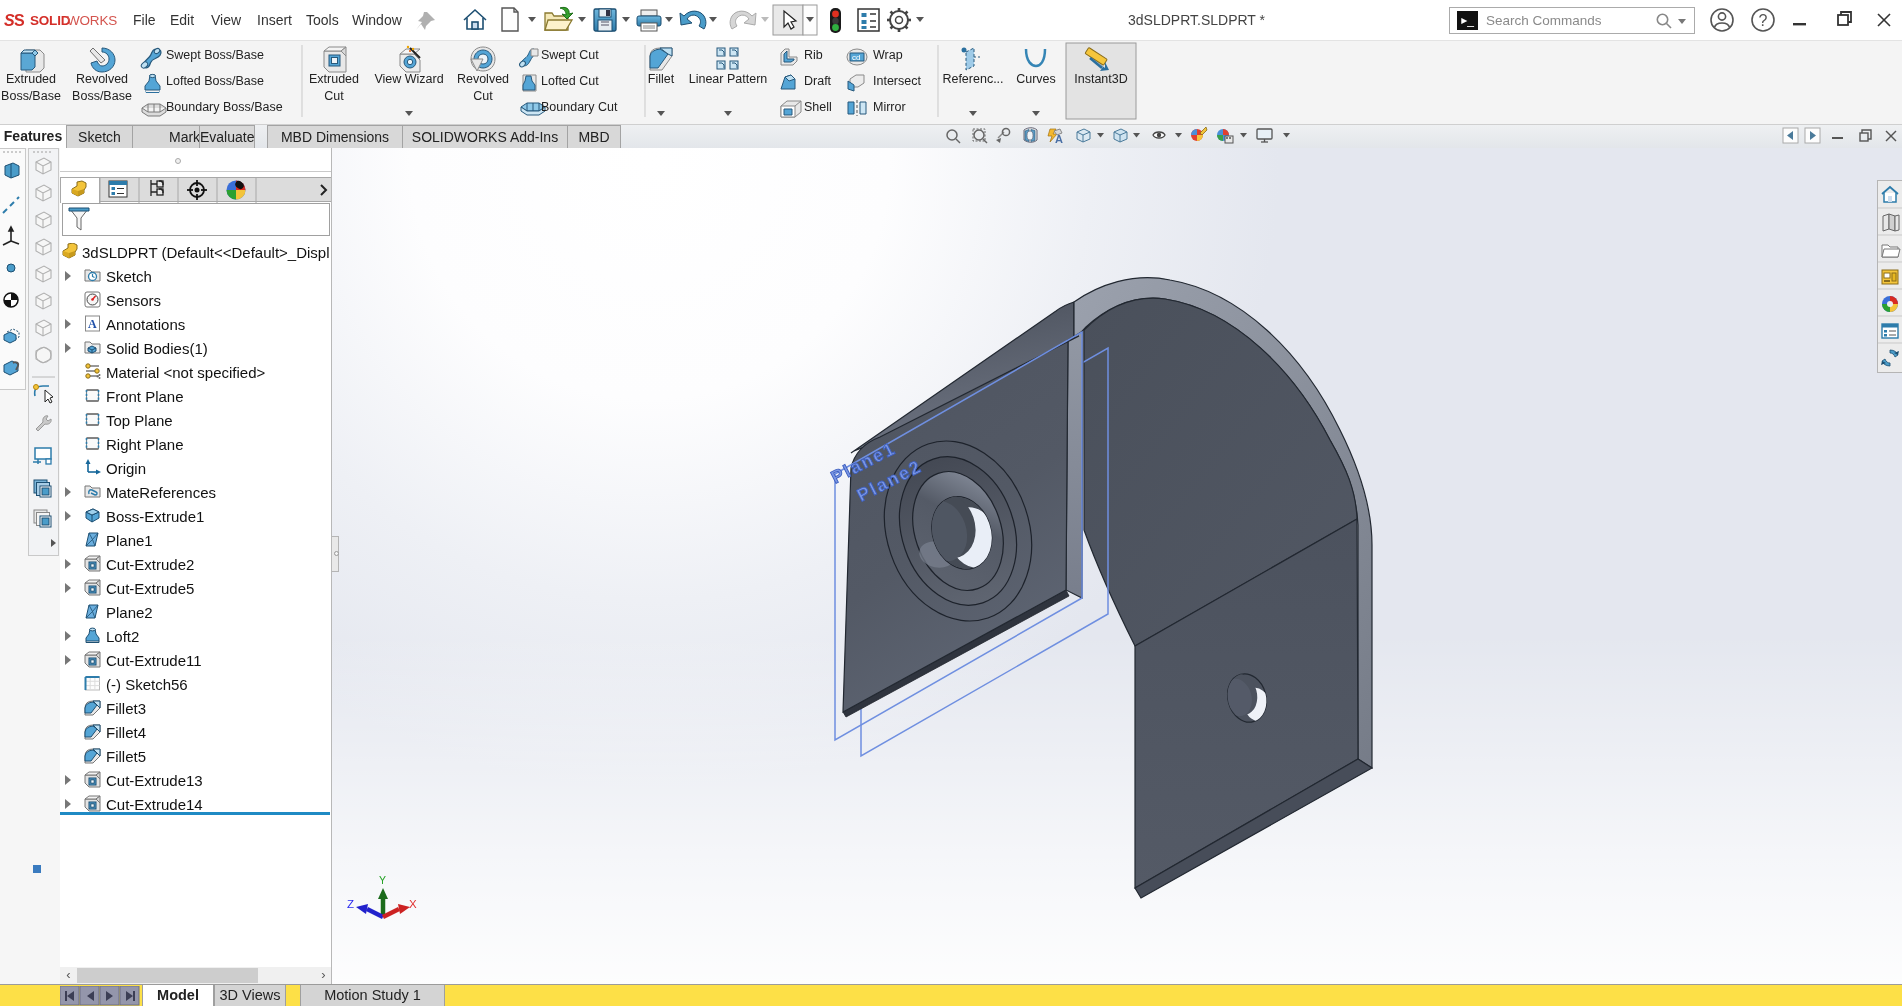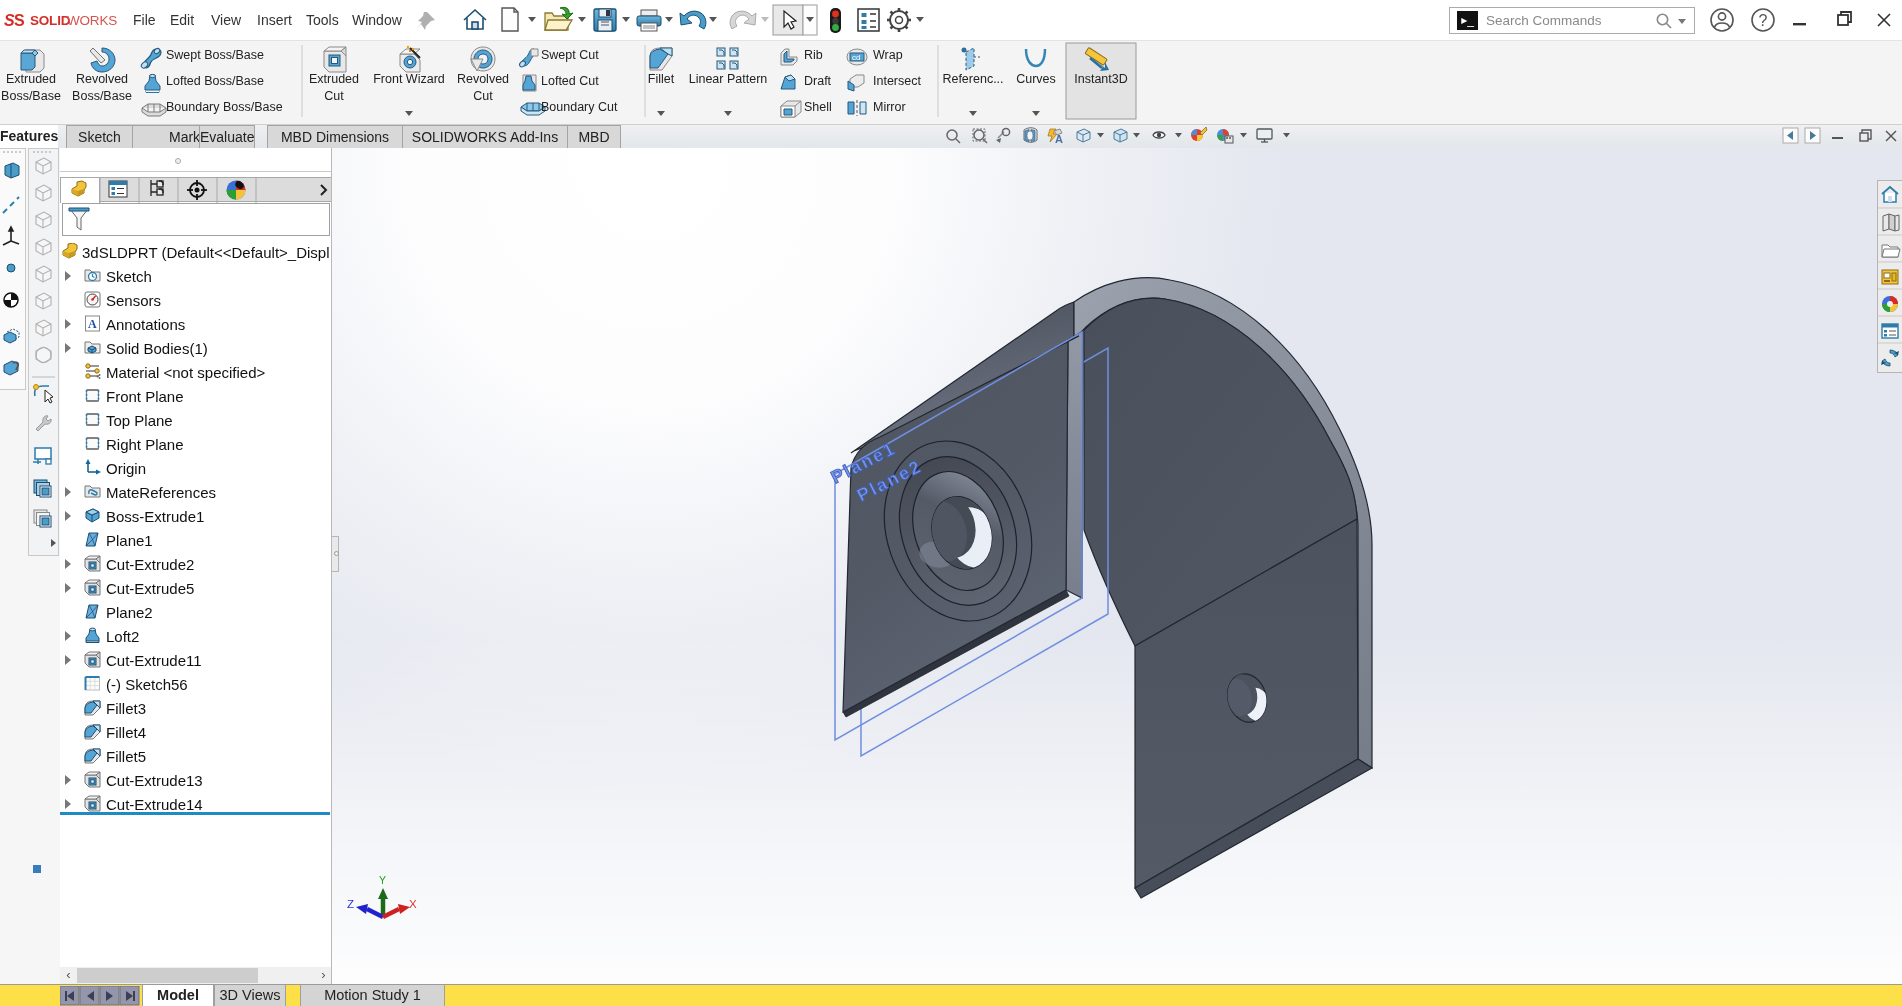--- a/index.html
+++ b/index.html
@@ -42,20 +42,21 @@
       <text x="28" y="17" font-size="13.5" font-weight="bold" fill="#d42e28" font-family="Liberation Sans" letter-spacing="-0.2">SOLID</text>
       <text x="65" y="17" font-size="13.5" fill="#d4544e" font-family="Liberation Sans" letter-spacing="-0.2">WORKS</text>
     </svg>
   </div>
   <div class="menu" style="left:133px;">File</div>
   <div class="menu" style="left:170px;">Edit</div>
   <div class="menu" style="left:211px;">View</div>
   <div class="menu" style="left:257px;">Insert</div>
   <div class="menu" style="left:306px;">Tools</div>
   <div class="menu" style="left:352px;">Window</div>
+  <div class="abs" style="left:1128px;top:0;width:220px;height:40px;line-height:40px;font-size:14px;color:#444;">3dSLDPRT.SLDPRT *</div>
   <svg class="abs" style="left:440px;top:0;" width="500" height="40" viewBox="440 0 500 40">
     <defs>
       <linearGradient id="tg" x1="0" y1="0" x2="0" y2="1">
             <stop offset="0" stop-color="#6fb7dd"></stop>
             <stop offset="1" stop-color="#2d7cab"></stop>
           </linearGradient>
     </defs>
 
     <g stroke="#1d4f72" fill="none" stroke-width="1.6">
       <path d="M464 20 L475 10 L486 20" fill="none"></path>
@@ -327,21 +328,21 @@
   </svg>
   <div class="rlabel" style="left:0px;top:31px;width:62px;text-align:center;">Extruded</div>
   <div class="rlabel" style="left:0px;top:48px;width:62px;text-align:center;">Boss/Base</div>
   <div class="rlabel" style="left:71px;top:31px;width:62px;text-align:center;">Revolved</div>
   <div class="rlabel" style="left:71px;top:48px;width:62px;text-align:center;">Boss/Base</div>
   <div class="rlabel" style="left:166px;top:7px;">Swept Boss/Base</div>
   <div class="rlabel" style="left:166px;top:33px;">Lofted Boss/Base</div>
   <div class="rlabel" style="left:166px;top:59px;">Boundary Boss/Base</div>
   <div class="rlabel" style="left:303px;top:31px;width:62px;text-align:center;">Extruded</div>
   <div class="rlabel" style="left:303px;top:48px;width:62px;text-align:center;">Cut</div>
-  <div class="rlabel" style="left:370px;top:31px;width:78px;text-align:center;">Front Wizard</div>
+  <div class="rlabel" style="left:370px;top:31px;width:78px;text-align:center;">View Wizard</div>
   <div class="caret" style="left:405px;top:70px;"></div>
   <div class="rlabel" style="left:452px;top:31px;width:62px;text-align:center;">Revolved</div>
   <div class="rlabel" style="left:452px;top:48px;width:62px;text-align:center;">Cut</div>
   <div class="rlabel" style="left:541px;top:7px;">Swept Cut</div>
   <div class="rlabel" style="left:541px;top:33px;">Lofted Cut</div>
   <div class="rlabel" style="left:541px;top:59px;">Boundary Cut</div>
   <div class="rlabel" style="left:640px;top:31px;width:42px;text-align:center;">Fillet</div>
   <div class="caret" style="left:657px;top:70px;"></div>
   <div class="rlabel" style="left:677px;top:31px;width:102px;text-align:center;">Linear Pattern</div>
   <div class="caret" style="left:724px;top:70px;"></div>
@@ -352,21 +353,21 @@
   <div class="rlabel" style="left:873px;top:33px;">Intersect</div>
   <div class="rlabel" style="left:873px;top:59px;">Mirror</div>
   <div class="rlabel" style="left:935px;top:31px;width:76px;text-align:center;">Referenc...</div>
   <div class="caret" style="left:969px;top:70px;"></div>
   <div class="rlabel" style="left:1005px;top:31px;width:62px;text-align:center;">Curves</div>
   <div class="caret" style="left:1032px;top:70px;"></div>
   <div class="rlabel" style="left:1066px;top:31px;width:70px;text-align:center;">Instant3D</div>
 </div>
 
 <div id="tabbar">
-  <div class="ctab active" style="left:0;width:58px;">Features</div>
+  <div class="ctab active" style="left:0;width:66px;">Features</div>
   <div class="ctab" style="left:66px;width:67px;">Sketch</div>
   <div class="ctab" style="left:132px;width:68px;padding-left:36px;">Markup</div>
   <div class="ctab" style="left:199px;width:56px;">Evaluate</div>
   <div class="ctab" style="left:267px;width:136px;">MBD Dimensions</div>
   <div class="ctab" style="left:402px;width:166px;">SOLIDWORKS Add-Ins</div>
   <div class="ctab" style="left:567px;width:54px;">MBD</div>
 </div>
 
 <div id="main"></div>
 <div id="viewport-holder" class="abs" style="left:332px;top:148px;width:1570px;height:837px;">

